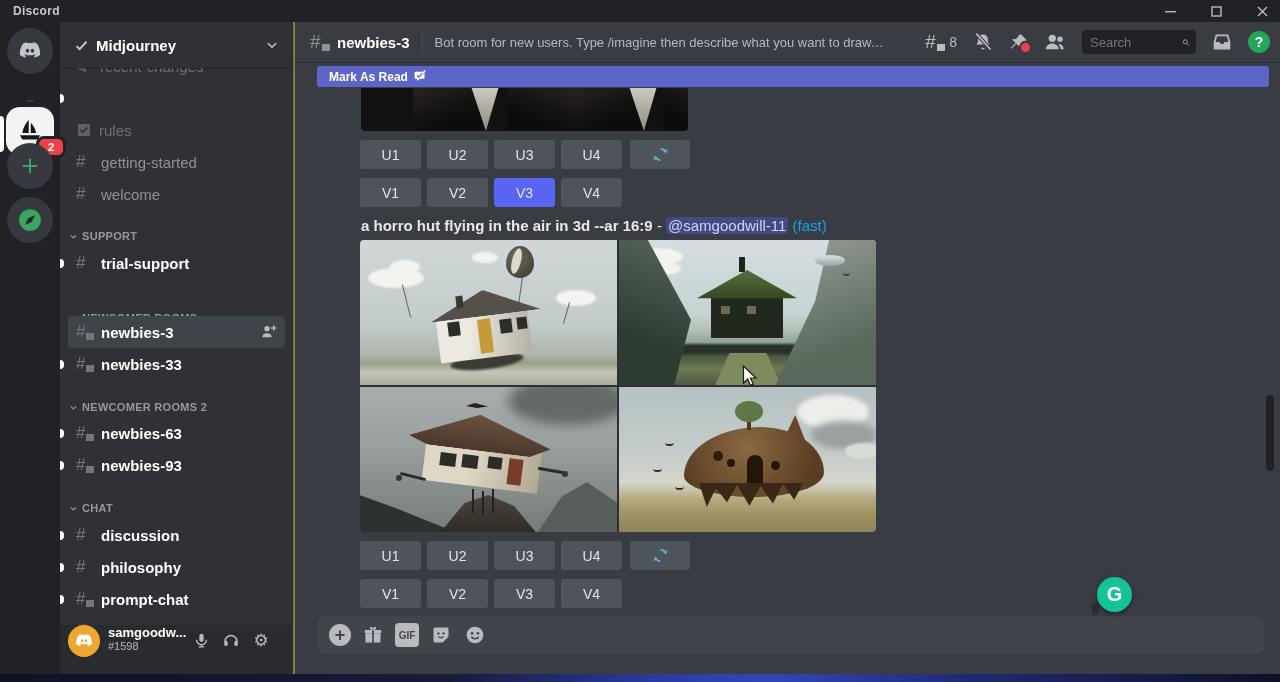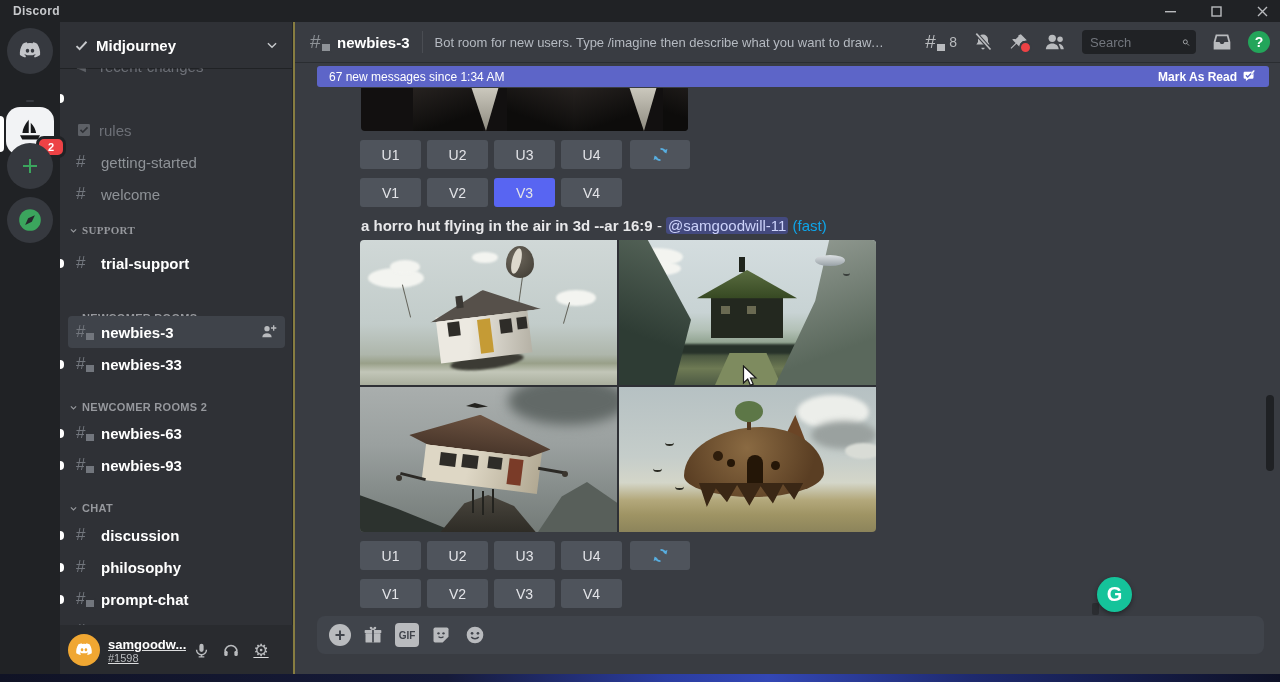--- a/index.html
+++ b/index.html
@@ -37,21 +37,21 @@
   .ch.unread{color:#fff;font-weight:bold;}
   .ch.selected{background:#3f434a;color:#fff;font-weight:bold;}
   .ch .nm{white-space:nowrap;overflow:hidden;text-overflow:ellipsis;flex:1;}
   .pill{position:absolute;left:0;width:4px;height:9px;background:#fff;border-radius:0 4px 4px 0;z-index:3;}
   .hashwrap{position:relative;width:18px;height:18px;}
   .hash{font-size:17px;font-weight:500;line-height:18px;text-align:center;width:18px;}
   .bub{position:absolute;right:-2px;bottom:-1px;width:8px;height:7px;border-radius:2px;background:currentColor;
        border:2px solid #2f3136;}
   
   .userbar{position:absolute;left:60px;top:625px;width:233px;height:50px;background:#292b2f;z-index:25;
-           display:flex;align-items:center;padding:0 8px;box-sizing:border-box;text-decoration:underline;}
+           display:flex;align-items:flex-start;padding:0 8px;box-sizing:border-box;}
   .avatar{width:32px;height:32px;border-radius:50%;background:#f0a732;display:flex;align-items:center;justify-content:center;flex:none;}
   .uname{margin-left:8px;width:78px;}
   .uname .n{font-size:13px;font-weight:bold;color:#fff;white-space:nowrap;overflow:hidden;}
   .uname .t{font-size:11px;color:#b9bbbe;}
   .ubtn{width:30px;height:30px;display:flex;align-items:center;justify-content:center;color:#b9bbbe;}
   
   .seam-dark{position:absolute;left:292px;top:22px;width:1px;height:652px;background:#222428;z-index:21;}
   .seam-olive{position:absolute;left:293px;top:22px;width:2px;height:652px;background:#877d41;z-index:21;}
   .chat{position:absolute;left:295px;top:22px;width:985px;height:652px;background:#393c42;}
   .chat-header{position:absolute;left:295px;top:22px;width:985px;height:40px;background:#393c42;z-index:15;
@@ -246,21 +246,21 @@
     <div class="ch" style="top:124px;">
       <span class="ic hashwrap"><span class="hash">#</span></span>
       <span class="nm">getting-started</span>
     </div>
 
     <div class="ch" style="top:156px;">
       <span class="ic hashwrap"><span class="hash">#</span></span>
       <span class="nm">welcome</span>
     </div>
 
-    <div class="cat" style="top:200px;font-family:Liberation Serif, serif;">
+    <div class="cat" style="top:206px;">
       <svg width="9" height="9" viewBox="0 0 24 24" fill="none" stroke="currentColor" stroke-width="3">
           <path d="M5 9l7 7 7-7"></path>
         </svg>
       <span>SUPPORT</span>
     </div>
 
     <div class="ch unread" style="top:225px;">
       <span class="ic hashwrap"><span class="hash">#</span></span>
       <span class="nm">trial-support</span>
     </div>
@@ -433,21 +433,20 @@
           <path d="M4.5 3h15L22 12v9H2v-9l2.5-9Zm1.6 2L4.3 12H9l1.5 2.5h3L15 12h4.7l-1.8-7H6.1Z"></path>
         </svg>
       </span>
       <span class="helpbtn">
         <span>?</span>
       </span>
     </div>
   </div>
 
   <div class="banner">
-    <span class="bl">67 new messages since 1:34 AM</span>
     <span class="br">
       <span>Mark As Read</span>
       <svg width="14" height="14" viewBox="0 0 24 24">
         <path d="M3 3h13a2 2 0 0 1 2 2v8a2 2 0 0 1-2 2H10l-5 4v-4H3a2 2 0 0 1-2-2V5a2 2 0 0 1 2-2Z" fill="#fff"></path>
         <path d="M14 4l4-4 3 1-5 7" fill="#fff" stroke="#5d65c8" stroke-width="1"></path>
         <path d="M5 9l3 3 6-6" stroke="#5d65c8" stroke-width="2.2" fill="none"></path>
       </svg>
     </span>
   </div>
 

